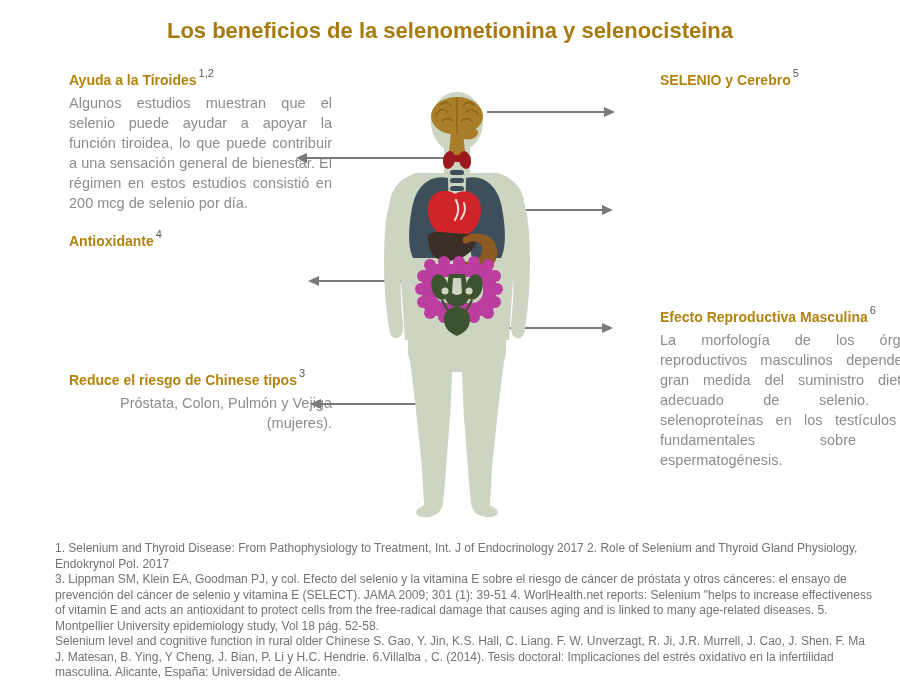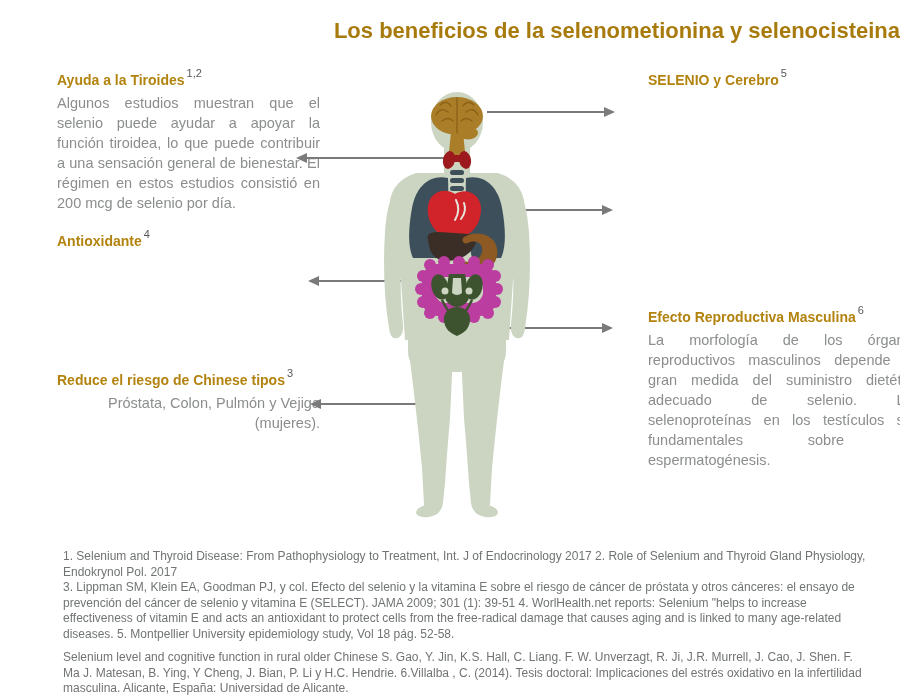--- a/index.html
+++ b/index.html
@@ -1,32 +1,32 @@
 <!DOCTYPE html>
 <html style="--title: #a87a0c; --heading: #b3830f; --body-text: #8b8d8e; --superscript: #58585a; --references-text: #707473; --arrow: #7a7a7a; --figure-skin: #ccd5c2; --figure-brain: #aa7d28; --figure-brain-lines: #8a6216; --figure-thyroid: #9c1a1d; --figure-trachea: #3e4f5a; --figure-lungs: #3d4f5b; --figure-heart: #d0242a; --figure-liver: #3a2e26; --figure-stomach: #8d5a23; --figure-intestines: #bc3da0; --figure-kidneys-bladder: #3d5330;"><head>
 <meta charset="utf-8">
 <style>
   html,body{margin:0;padding:0;background:#fff;}
   .canvas{position:relative;width:900px;height:695px;background:#ffffff;overflow:hidden;
           font-family:"Liberation Sans",sans-serif;}
-  .title{position:absolute;top:18px;left:0;width:100%;text-align:right;
+  .title{position:absolute;top:18px;left:0;width:100%;text-align:center;
          font-size:22px;font-weight:bold;color:var(--title,#a87a0c);}
-  .block{position:absolute;}
+  .block{position:absolute;margin-left:12px;}
   .left-col{left:57px;width:263px;}
   .right-col{left:648px;width:272px;}
   .block h3{margin:0 0 3px 0;font-size:14px;font-weight:bold;line-height:19px;
             color:var(--heading,#b3830f);white-space:nowrap;}
   .block h3 .t2{display:block;}
   .block sup{font-size:11px;color:var(--superscript,#58585a);font-weight:normal;margin-left:2px;position:relative;top:-2px;}
   .block p{margin:0;font-size:14.5px;line-height:20px;color:var(--body-text,#8b8d8e);
            text-align:justify;white-space:pre-line;}
   .block p.no-justify{text-align:right;}
   .refs{position:absolute;left:55px;top:541px;width:822px;
         font-size:12px;line-height:15.5px;color:var(--references-text,#707473);}
-  .refs p{margin:8px;white-space:pre-line;}
+  .refs p{margin:0;white-space:pre-line;}
   .arrow{position:absolute;height:2px;background:var(--arrow,#7a7a7a);}
   .arrow.left::before{content:"";position:absolute;left:-10px;top:-4px;width:0;height:0;
       border-right:11px solid var(--arrow,#7a7a7a);border-top:5px solid transparent;border-bottom:5px solid transparent;}
   .arrow.right::after{content:"";position:absolute;right:-10px;top:-4px;width:0;height:0;
       border-left:11px solid var(--arrow,#7a7a7a);border-top:5px solid transparent;border-bottom:5px solid transparent;}
   .figure-svg{position:absolute;left:352px;top:88px;}
 </style>
 </head>
 <body>
 

